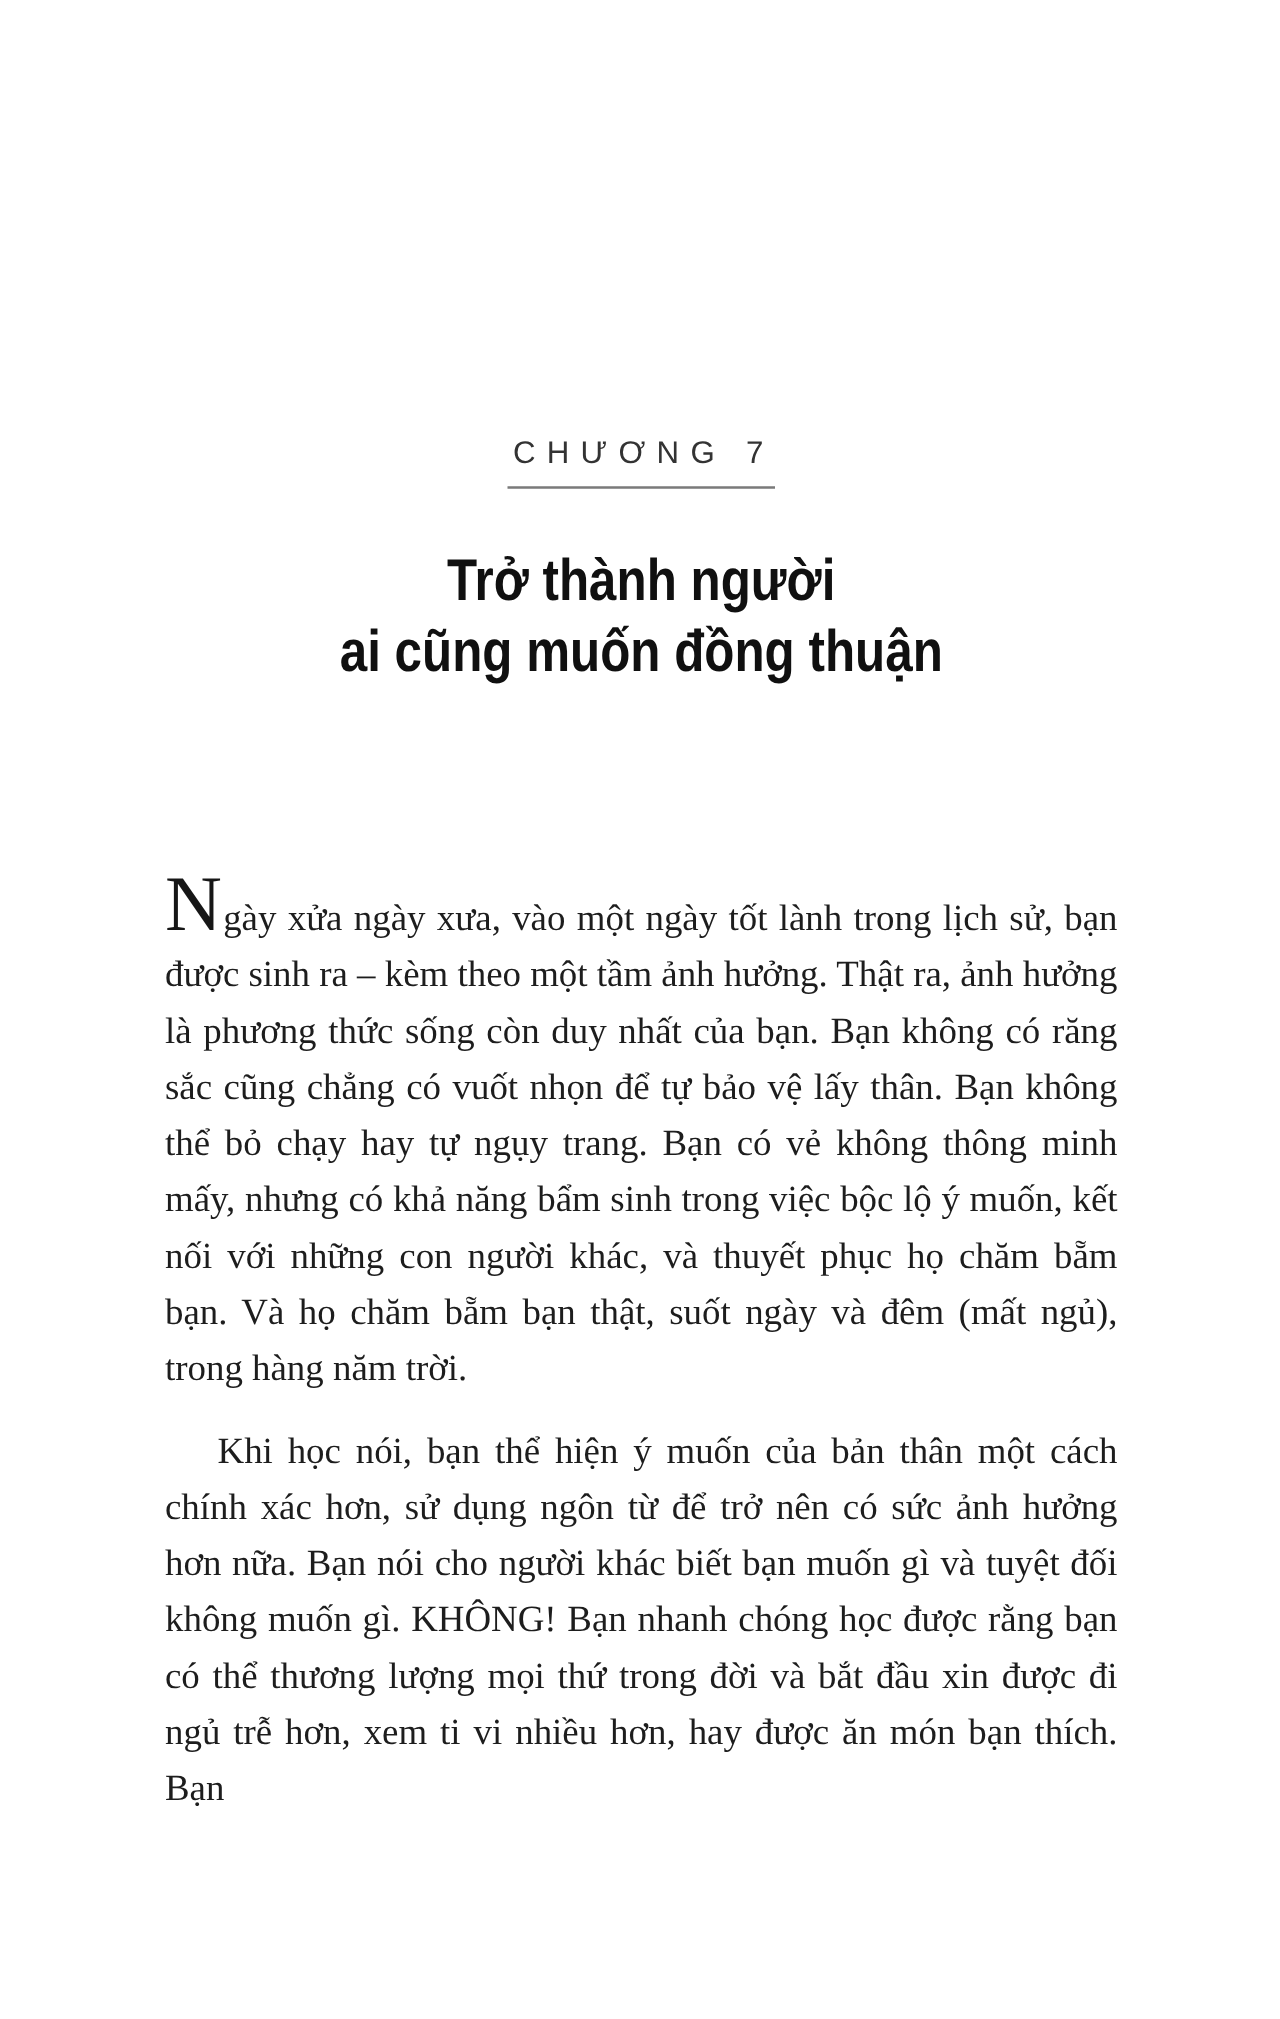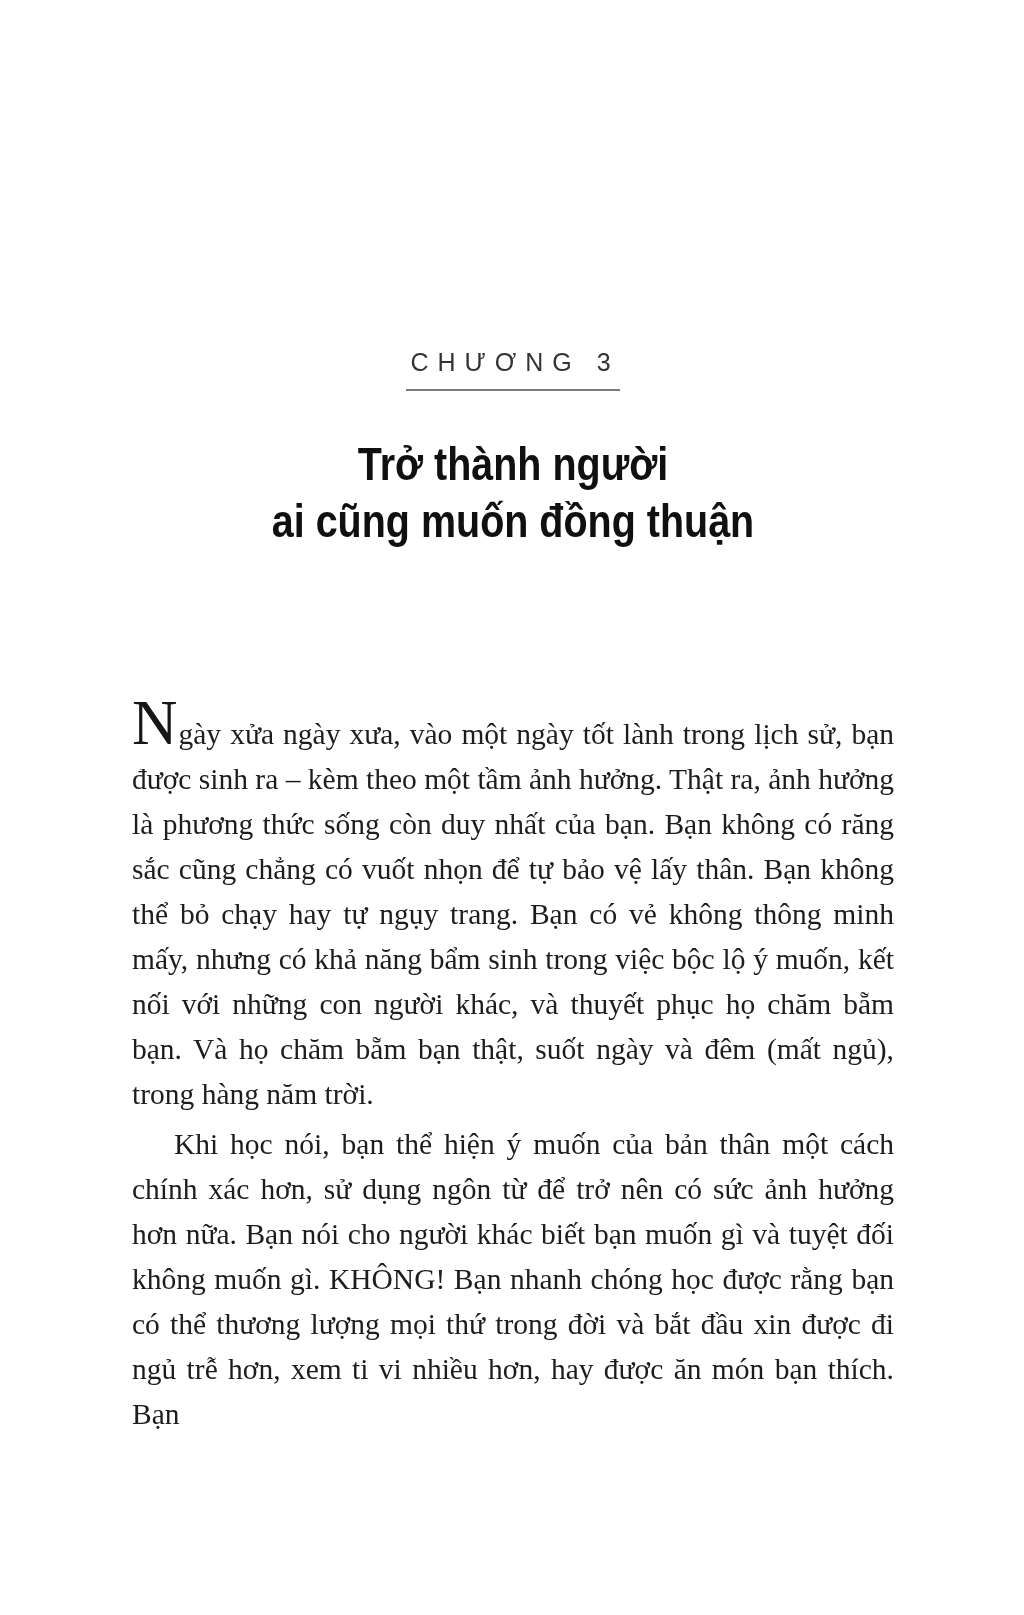--- a/index.html
+++ b/index.html
@@ -59,39 +59,39 @@
     line-height: 45px;
     text-align: justify;
     color: #1d1d1d;
   }
   .para {
     margin: 0;
     padding: 0;
     font-family: Liberation Serif, serif;
   }
   .para.indented {
-    margin-top: 5px;
+    margin-top: 21px;
     text-indent: 42px;
   }
   
   .initial-cap {
     font-size: 63px;
     line-height: 45px;
     font-weight: 400;
     letter-spacing: 1px;
     color: #161616;
   }
 </style>
 </head>
 <body>
 
 <div class="page">
 
   <div class="chapter-label-wrap">
-    <span class="chapter-label">CHƯƠNG 3</span>
+    <span class="chapter-label">CHƯƠNG 7</span>
   </div>
 
   <h1 class="title">
     <span>Trở thành người</span><br>
     <span>ai cũng muốn đồng thuận</span>
   </h1>
 
   <div class="body-text">
     <p class="para"><span class="initial-cap">N</span><span>gày xửa ngày xưa, vào một ngày tốt lành trong lịch sử, bạn được sinh ra – kèm theo một tầm ảnh hưởng. Thật ra, ảnh hưởng là phương thức sống còn duy nhất của bạn. Bạn không có răng sắc cũng chẳng có vuốt nhọn để tự bảo vệ lấy thân. Bạn không thể bỏ chạy hay tự ngụy trang. Bạn có vẻ không thông minh mấy, nhưng có khả năng bẩm sinh trong việc bộc lộ ý muốn, kết nối với những con người khác, và thuyết phục họ chăm bẵm bạn. Và họ chăm bẵm bạn thật, suốt ngày và đêm (mất ngủ), trong hàng năm trời.</span></p>
 

